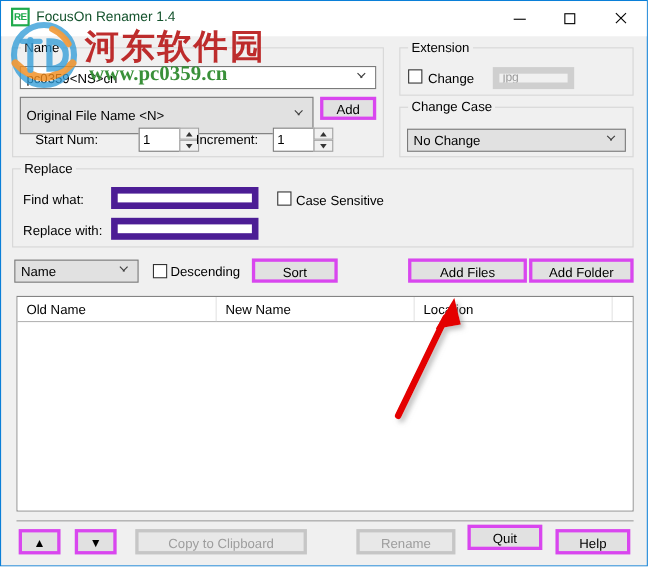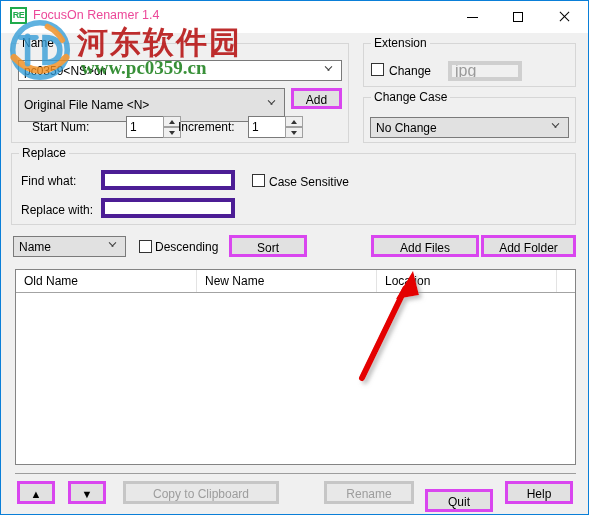--- a/index.html
+++ b/index.html
@@ -50,21 +50,21 @@
     font-weight: bold;
     line-height: 13px;
     text-align: center;
     letter-spacing: -0.5px;
     font-family: "Liberation Sans", sans-serif;
   }
   #title-text {
     position: absolute;
     left: 32px; top: 7px;
     font-size: 12.5px;
-    color: #ec4899;
+    color: #14532d;
     white-space: nowrap;
   }
   .win-btn {
     position: absolute;
     top: 0;
     width: 46px;
     height: 31px;
     background: transparent;
     border: none;
     padding: 0;
@@ -119,24 +119,24 @@
   }
   .lbl {
     position: absolute;
     font-size: 12px;
     color: #000;
     white-space: nowrap;
   }
   .txt {
     position: absolute;
     box-sizing: border-box;
-    border: 4px solid #4c1d95;
+    border: 6px solid #4c1d95;
     background: #ffffff;
     font-family: "Liberation Sans", sans-serif;
-    font-size: 16px;
+    font-size: 11px;
     color: #000;
     padding: 0 3px;
     outline: none;
   }
   .txt.disabled {
     background: #f0f0f0;
     border-color: #cfcfcf;
     color: #9a9a9a;
   }
   .combo {
@@ -452,21 +452,21 @@
     </div>
     <div id="list-body"></div>
   </div>
 
   <div id="bottom-sep"></div>
 
   <div class="btn" style="left:16px; top:480px; width:38px; height:23px; line-height:21px; font-size:11px;">▲</div>
   <div class="btn" style="left:67px; top:480px; width:38px; height:23px; line-height:21px; font-size:11px;">▼</div>
   <div class="btn disabled" style="left:122px; top:480px; width:156px; height:23px; line-height:21px;">Copy to Clipboard</div>
   <div class="btn disabled" style="left:323px; top:480px; width:90px; height:23px; line-height:21px;">Rename</div>
-  <div class="btn" style="left:424px; top:488px; width:68px; height:23px; line-height:21px;">Quit</div>
+  <div class="btn" style="left:424px; top:476px; width:68px; height:23px; line-height:21px;">Quit</div>
   <div class="btn" style="left:504px; top:480px; width:68px; height:23px; line-height:21px;">Help</div>
 
   <div id="watermark">
     <svg id="wm-logo" viewBox="0 0 100 100">
       <circle cx="50" cy="50" r="44" fill="none" stroke="#2f9ad6" stroke-width="9" opacity="0.9"></circle>
       <path d="M8 62 Q50 104 92 62" fill="none" stroke="#f08c1e" stroke-width="11" opacity="0.95" stroke-linecap="round"></path>
       <path d="M30 28 L30 72" fill="none" stroke="#2f9ad6" stroke-width="9" stroke-linecap="round" opacity="0.9"></path>
       <path d="M18 30 L44 30" fill="none" stroke="#2f9ad6" stroke-width="8" stroke-linecap="round" opacity="0.9"></path>
       <path d="M58 30 L58 70 Q82 70 82 50 Q82 30 58 30 Z" fill="none" stroke="#2f9ad6" stroke-width="9" opacity="0.9"></path>
       <path d="M62 12 Q78 20 86 34" fill="none" stroke="#f08c1e" stroke-width="9" stroke-linecap="round" opacity="0.95"></path>

